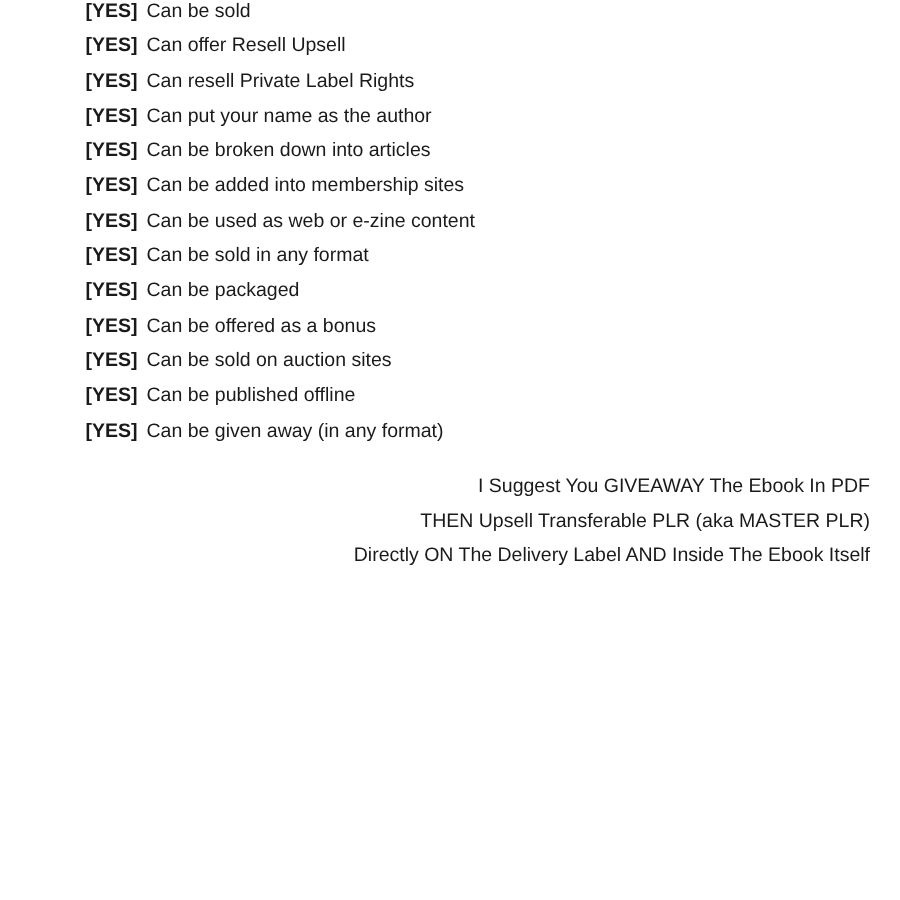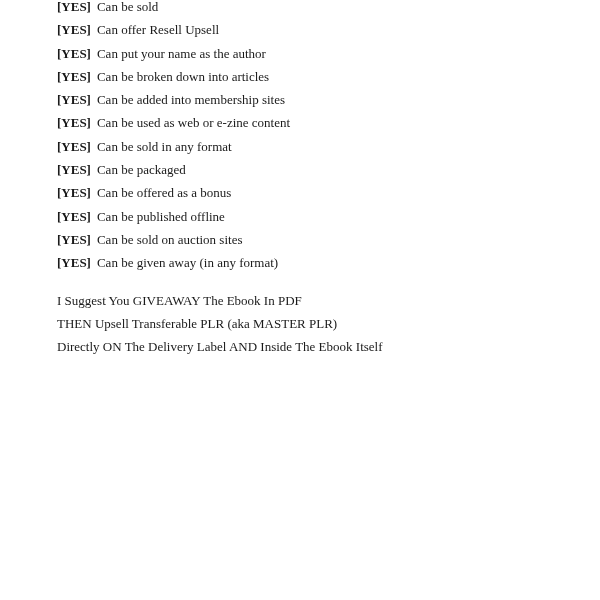--- a/index.html
+++ b/index.html
@@ -6,21 +6,21 @@
     margin: 0;
     padding: 0;
     background: #ffffff;
   }
   .page {
     position: relative;
     width: 600px;
     height: 540px;
     background: #ffffff;
     overflow: hidden;
-    font-family: Liberation Serif, serif;
+    font-family: Liberation Sans, sans-serif;
     font-size: 13px;
     color: #1a1a1a;
   }
   .license-list {
     margin-top: -5px;      
     margin-left: 57px;
     margin-right: 20px;
   }
   .term-row {
     line-height: 23.3px;
@@ -31,39 +31,41 @@
     margin-right: 6px;
   }
   .suggestion {
     margin-top: 14px;
     margin-left: 57px;
     margin-right: 20px;
   }
   .suggestion-line {
     line-height: 23.3px;
     white-space: nowrap;
+    text-align: right;
   }
 </style>
 </head>
 <body>
 
 <div class="page">
 
   <div class="license-list">
     <div class="term-row"><span class="yes-tag">[YES]</span><span class="term-text">Can be sold</span></div>
     <div class="term-row"><span class="yes-tag">[YES]</span><span class="term-text">Can offer Resell Upsell</span></div>
+    <div class="term-row"><span class="yes-tag">[YES]</span><span class="term-text">Can resell Private Label Rights</span></div>
     <div class="term-row"><span class="yes-tag">[YES]</span><span class="term-text">Can put your name as the author</span></div>
     <div class="term-row"><span class="yes-tag">[YES]</span><span class="term-text">Can be broken down into articles</span></div>
     <div class="term-row"><span class="yes-tag">[YES]</span><span class="term-text">Can be added into membership sites</span></div>
     <div class="term-row"><span class="yes-tag">[YES]</span><span class="term-text">Can be used as web or e-zine content</span></div>
     <div class="term-row"><span class="yes-tag">[YES]</span><span class="term-text">Can be sold in any format</span></div>
     <div class="term-row"><span class="yes-tag">[YES]</span><span class="term-text">Can be packaged</span></div>
     <div class="term-row"><span class="yes-tag">[YES]</span><span class="term-text">Can be offered as a bonus</span></div>
+    <div class="term-row"><span class="yes-tag">[YES]</span><span class="term-text">Can be sold on auction sites</span></div>
     <div class="term-row"><span class="yes-tag">[YES]</span><span class="term-text">Can be published offline</span></div>
-    <div class="term-row"><span class="yes-tag">[YES]</span><span class="term-text">Can be sold on auction sites</span></div>
     <div class="term-row"><span class="yes-tag">[YES]</span><span class="term-text">Can be given away (in any format)</span></div>
   </div>
 
   <div class="suggestion">
     <div class="suggestion-line">I Suggest You GIVEAWAY The Ebook In PDF</div>
     <div class="suggestion-line">THEN Upsell Transferable PLR (aka MASTER PLR)</div>
     <div class="suggestion-line">Directly ON The Delivery Label AND Inside The Ebook Itself</div>
   </div>
 
 </div>

